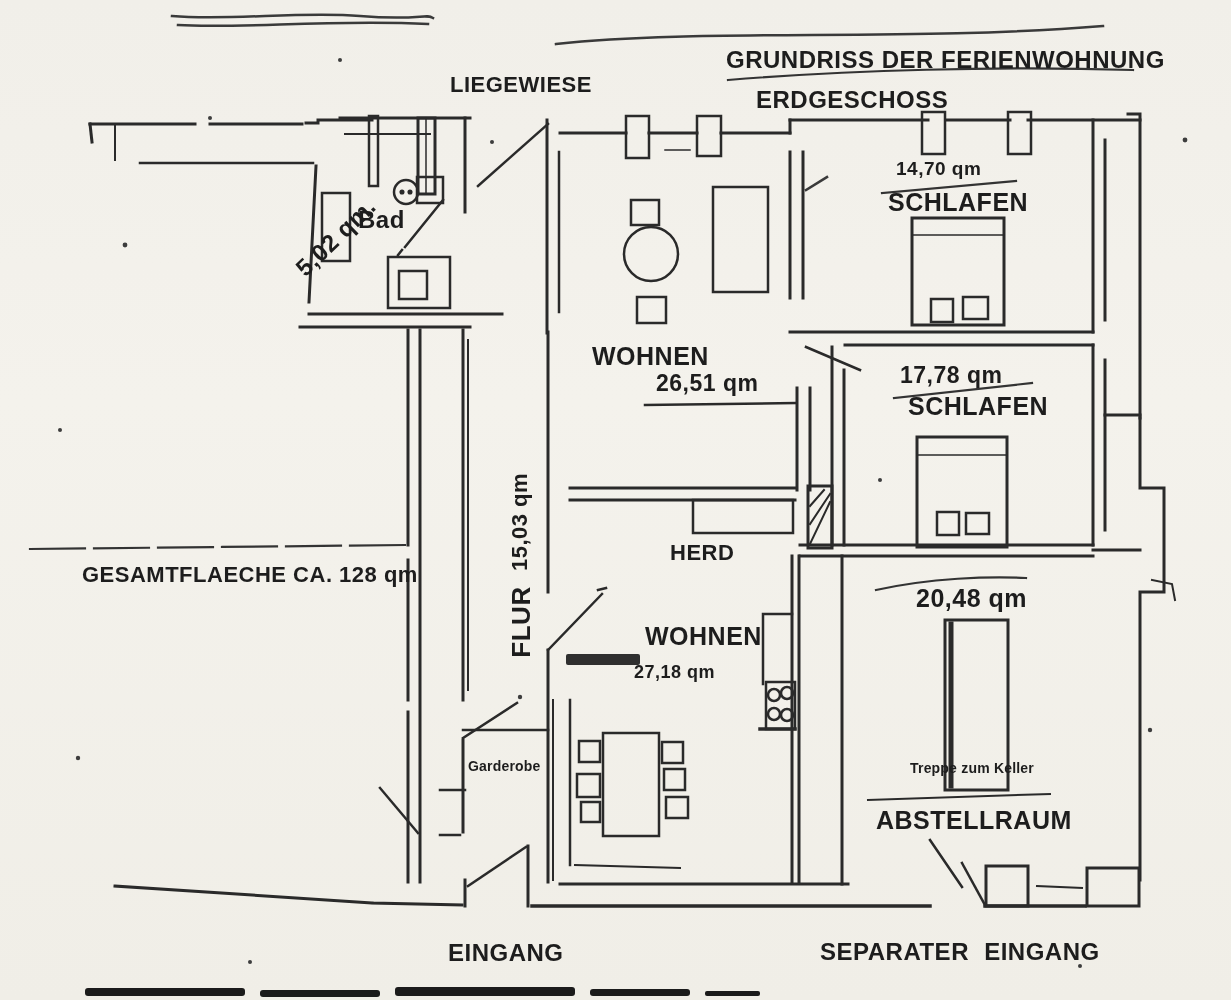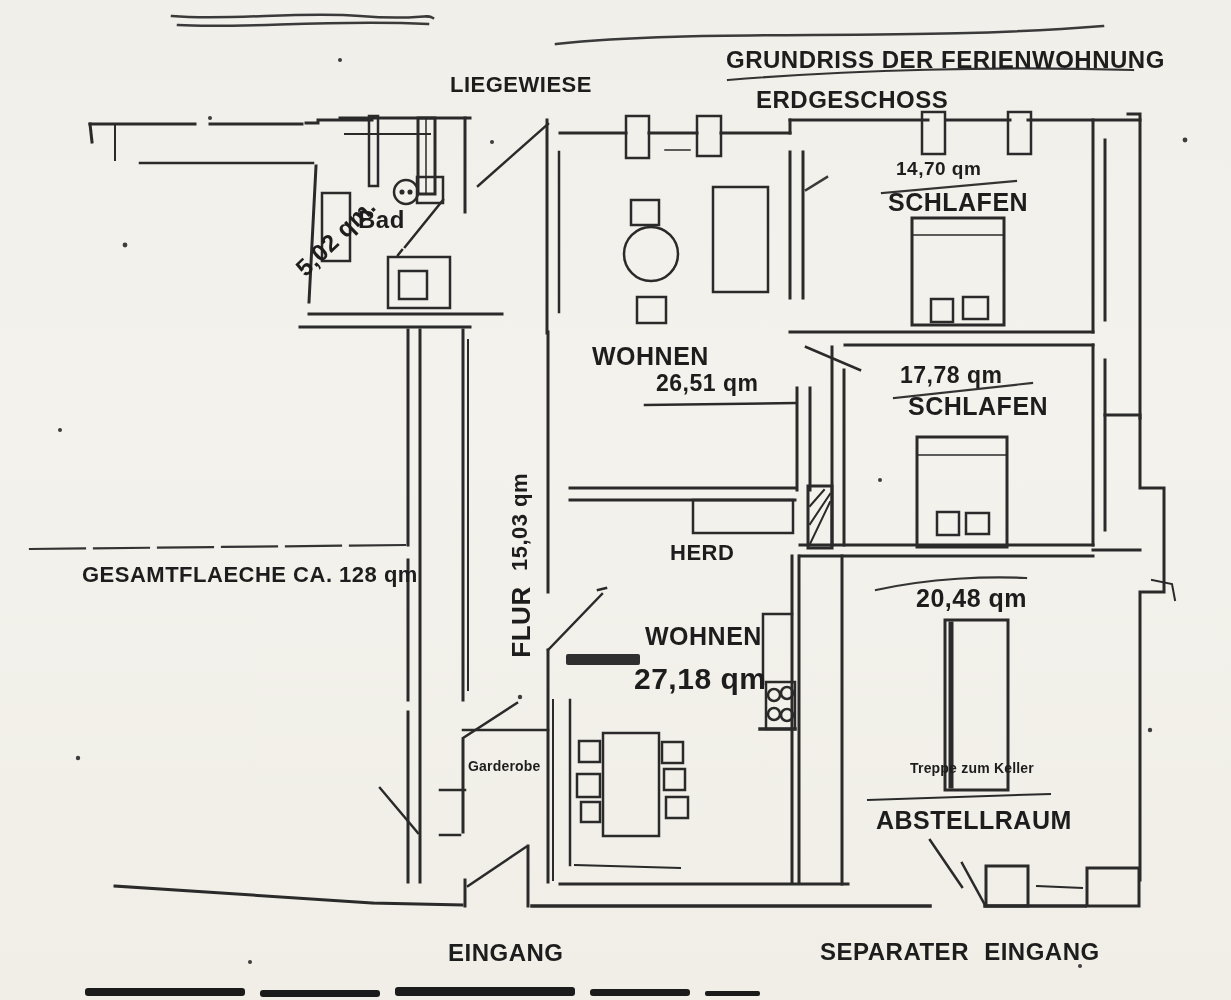--- a/index.html
+++ b/index.html
@@ -213,21 +213,21 @@
 <div class="label" style="left:908px;top:392px;font-size:25px;">SCHLAFEN</div>
 
 <div class="label" style="left:82px;top:562px;font-size:22px;">GESAMTFLAECHE CA. 128 qm</div>
 
 <div class="label" style="left:520px;top:522px;font-size:22px;transform:translate(-50%,-50%) rotate(-90deg);">15,03 qm</div>
 <div class="label" style="left:521px;top:622px;font-size:26px;transform:translate(-50%,-50%) rotate(-90deg);">FLUR</div>
 
 <div class="label" style="left:670px;top:540px;font-size:22px;">HERD</div>
 
 <div class="label" style="left:645px;top:622px;font-size:25px;">WOHNEN</div>
-<div class="label" style="left:634px;top:662px;font-size:30px;">27,18 qm</div>
+<div class="label" style="left:634px;top:662px;font-size:18px;">27,18 qm</div>
 
 <div class="label" style="left:916px;top:584px;font-size:25px;">20,48 qm</div>
 <div class="label small" style="left:468px;top:758px;font-size:14px;">Garderobe</div>
 <div class="label small" style="left:910px;top:760px;font-size:14px;">Treppe zum Keller</div>
 <div class="label" style="left:876px;top:806px;font-size:25px;">ABSTELLRAUM</div>
 
 <div class="label" style="left:448px;top:920px;font-size:24px;margin-top:19px;">EINGANG</div>
 <div class="label" style="left:820px;top:898px;font-size:24px;word-spacing:8px;margin-top:40px;">SEPARATER EINGANG</div>
 
 </div>

